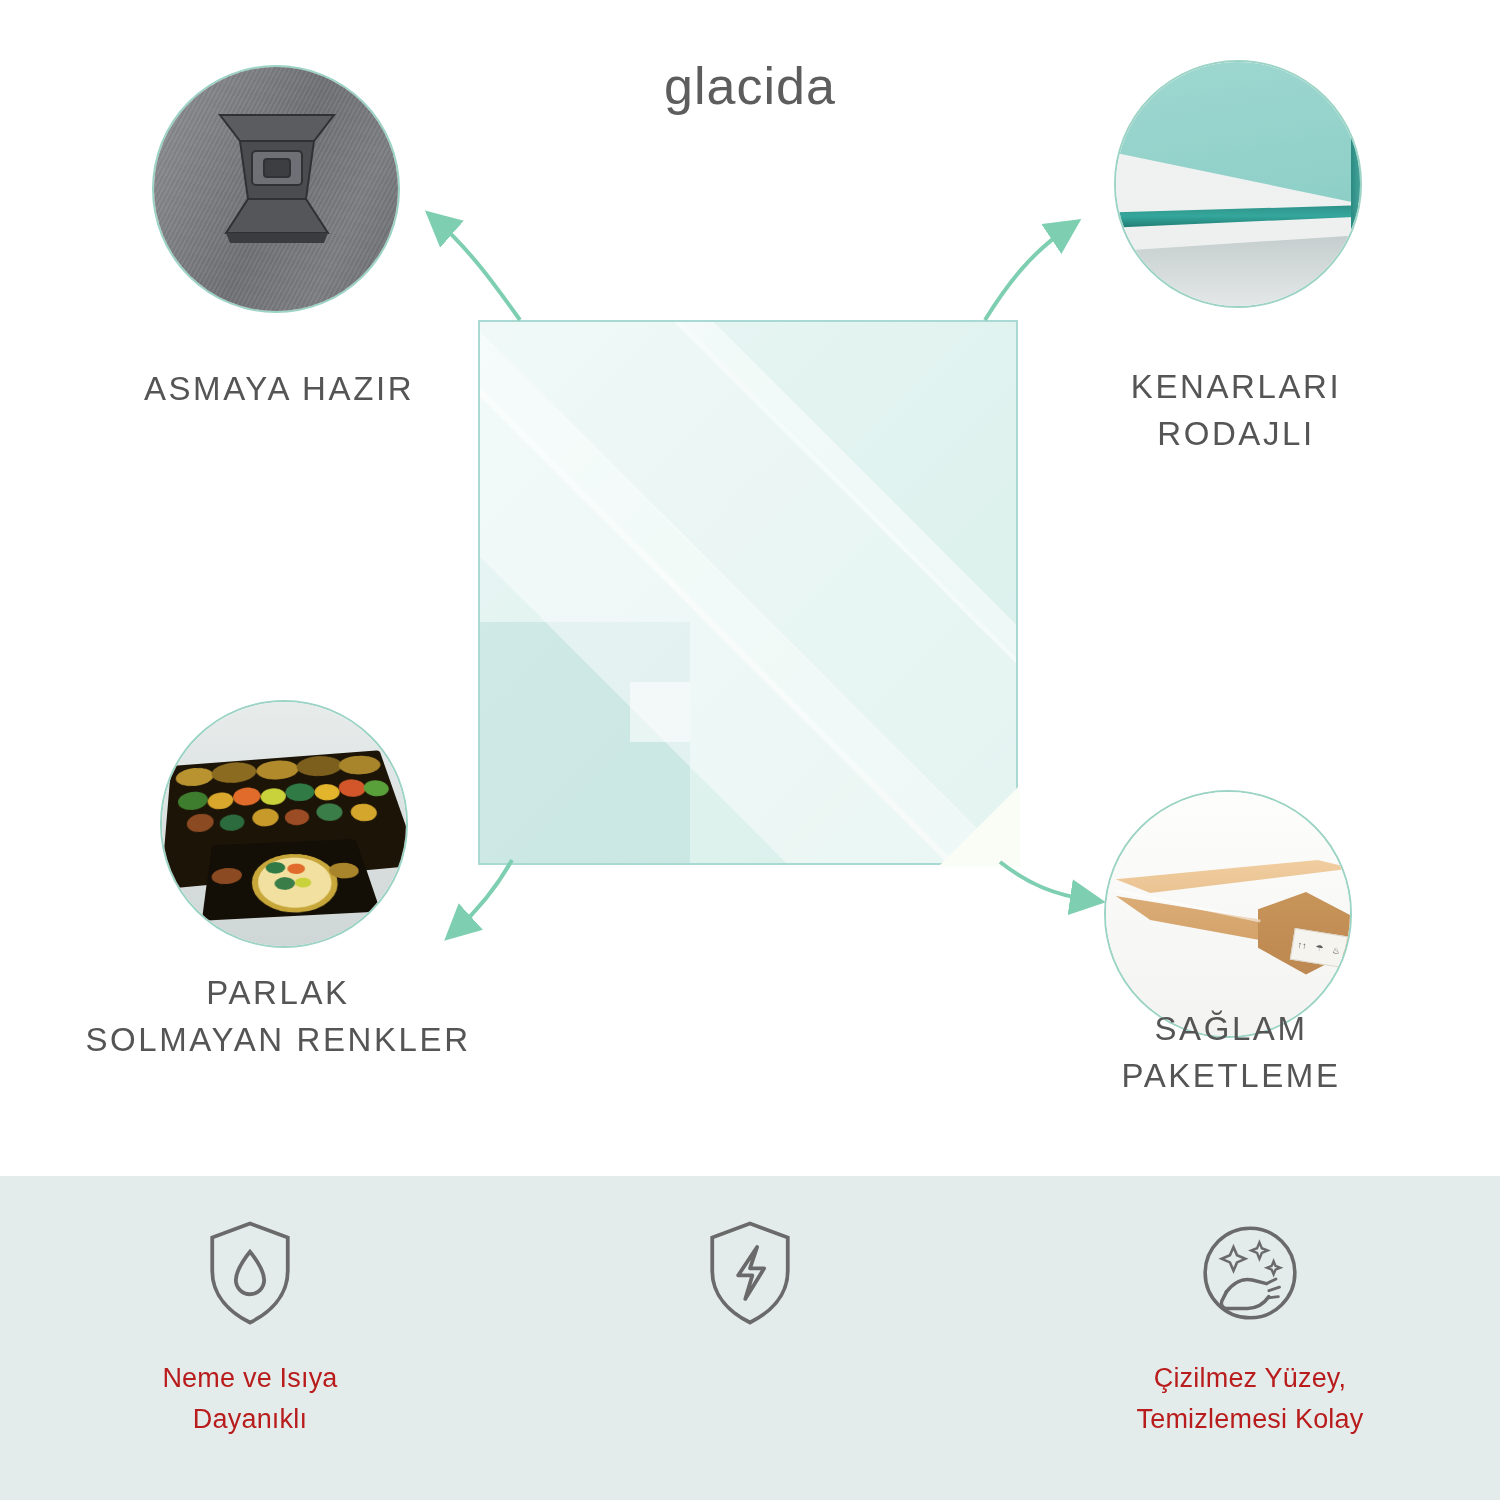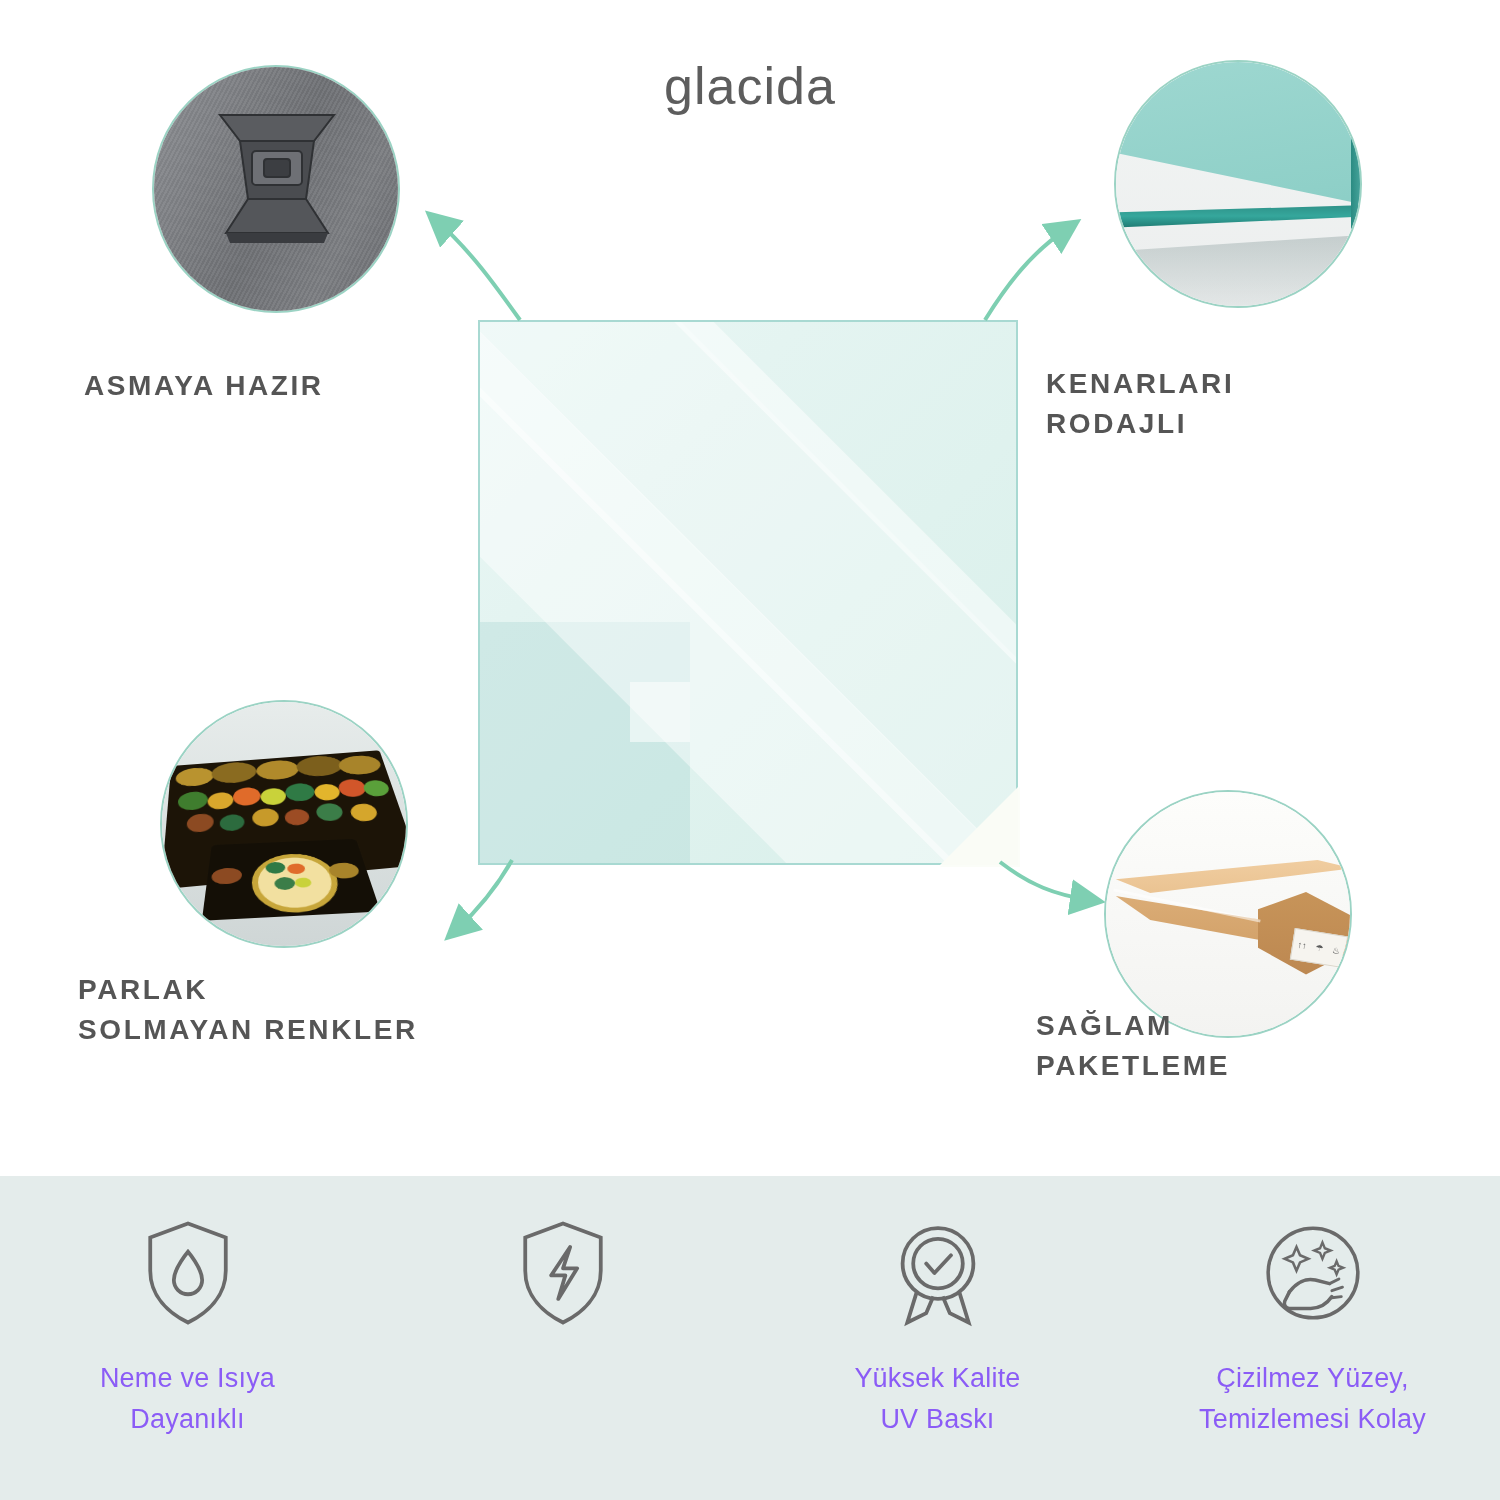--- a/index.html
+++ b/index.html
@@ -61,24 +61,23 @@
     position:absolute; border-radius:50%;
     border:2px solid #9bd3c4;
     overflow:hidden;
   }
   .c-tl { left:152px; top:65px;  width:244px; height:244px; }
   .c-tr { left:1114px;top:60px;  width:244px; height:244px; }
   .c-bl { left:160px; top:700px; width:244px; height:244px; }
   .c-br { left:1104px;top:790px; width:244px; height:244px; }
 
   .cap {
-    position:absolute; text-align:left;
-    font-size:28px; letter-spacing:2.6px; color:#555; line-height:1.42;
+    position:absolute; text-align:center;
+    font-size:33px; letter-spacing:2.6px; color:#555; line-height:1.42;
     white-space:pre-line;
-    font-weight:bold;
   }
   .cap-tl { left:84px;  top:366px; width:390px; }
   .cap-tr { left:1046px;top:364px; width:380px; }
   .cap-bl { left:78px;  top:970px; width:400px; }
   .cap-br { left:1036px;top:1006px;width:390px; }
 
   
   svg.arrows { position:absolute; left:0; top:0; width:1500px; height:1500px; pointer-events:none; }
 
   
@@ -169,21 +168,21 @@
   .bottom {
     position:absolute; left:0; top:1176px; width:1500px; height:324px;
     background:#e4eceb;
   }
   .feat-row { position:absolute; left:0; top:0; width:1500px; height:324px; display:flex; }
   .feat { flex:1; display:flex; flex-direction:column; align-items:center; padding-top:38px; }
   .feat .ico { width:118px; height:118px; color:#6a6a6a; }
   .feat .ico svg { width:100%; height:100%; }
   .feat .txt {
     margin-top:26px; text-align:center; font-size:27px; line-height:1.5;
-    color:#8b5cf6; white-space:pre-line; letter-spacing:0.2px;
+    color:#b91c1c; white-space:pre-line; letter-spacing:0.2px;
   }
 </style>
 </head>
 <body>
 
 <div class="brand">glacida</div>
 
 <div class="glass-wrap">
   <div class="glass">
     <div class="tintA"></div>
@@ -303,33 +302,20 @@
 
     <div class="feat">
       <div class="ico">
         <svg viewBox="0 0 100 100" fill="none" stroke="currentColor" stroke-width="3.2">
           <path d="M50 8 L82 20 V48 C82 70 66 84 50 92 C34 84 18 70 18 48 V20 Z"></path>
           <path d="M56 28 L40 52 H52 L46 72 L62 46 H50 Z" stroke-linejoin="round"></path>
         </svg>
       </div>
     </div>
 
-    <div class="feat">
-      <div class="ico">
-        <svg viewBox="0 0 100 100" fill="none" stroke="currentColor" stroke-width="3.2">
-          <circle cx="50" cy="42" r="30"></circle>
-          <circle cx="50" cy="42" r="21"></circle>
-          <path d="M40 42 L47 50 L61 35" stroke-linecap="round" stroke-linejoin="round"></path>
-          <path d="M32 66 L24 92 L40 84 L46 70"></path>
-          <path d="M68 66 L76 92 L60 84 L54 70"></path>
-        </svg>
-      </div>
-      <div class="txt">Yüksek Kalite
-UV Baskı</div>
-    </div>
 
     <div class="feat">
       <div class="ico">
         <svg viewBox="0 0 100 100" fill="none" stroke="currentColor" stroke-width="3">
           <circle cx="50" cy="50" r="38"></circle>
           <path d="M36 28 l3 7 7 3 -7 3 -3 7 -3 -7 -7 -3 7 -3 z" stroke-width="2.2"></path>
           <path d="M58 24 l2 5 5 2 -5 2 -2 5 -2 -5 -5 -2 5 -2 z" stroke-width="2"></path>
           <path d="M70 40 l1.6 4 4 1.6 -4 1.6 -1.6 4 -1.6 -4 -4 -1.6 4 -1.6 z" stroke-width="2"></path>
           <path d="M30 66 c6 -8 14 -12 22 -10 l12 3" stroke-linecap="round"></path>
           <path d="M30 66 l-4 8 c-1 3 1 6 4 6 l18 0 c8 0 14 -4 18 -10" stroke-linecap="round"></path>

